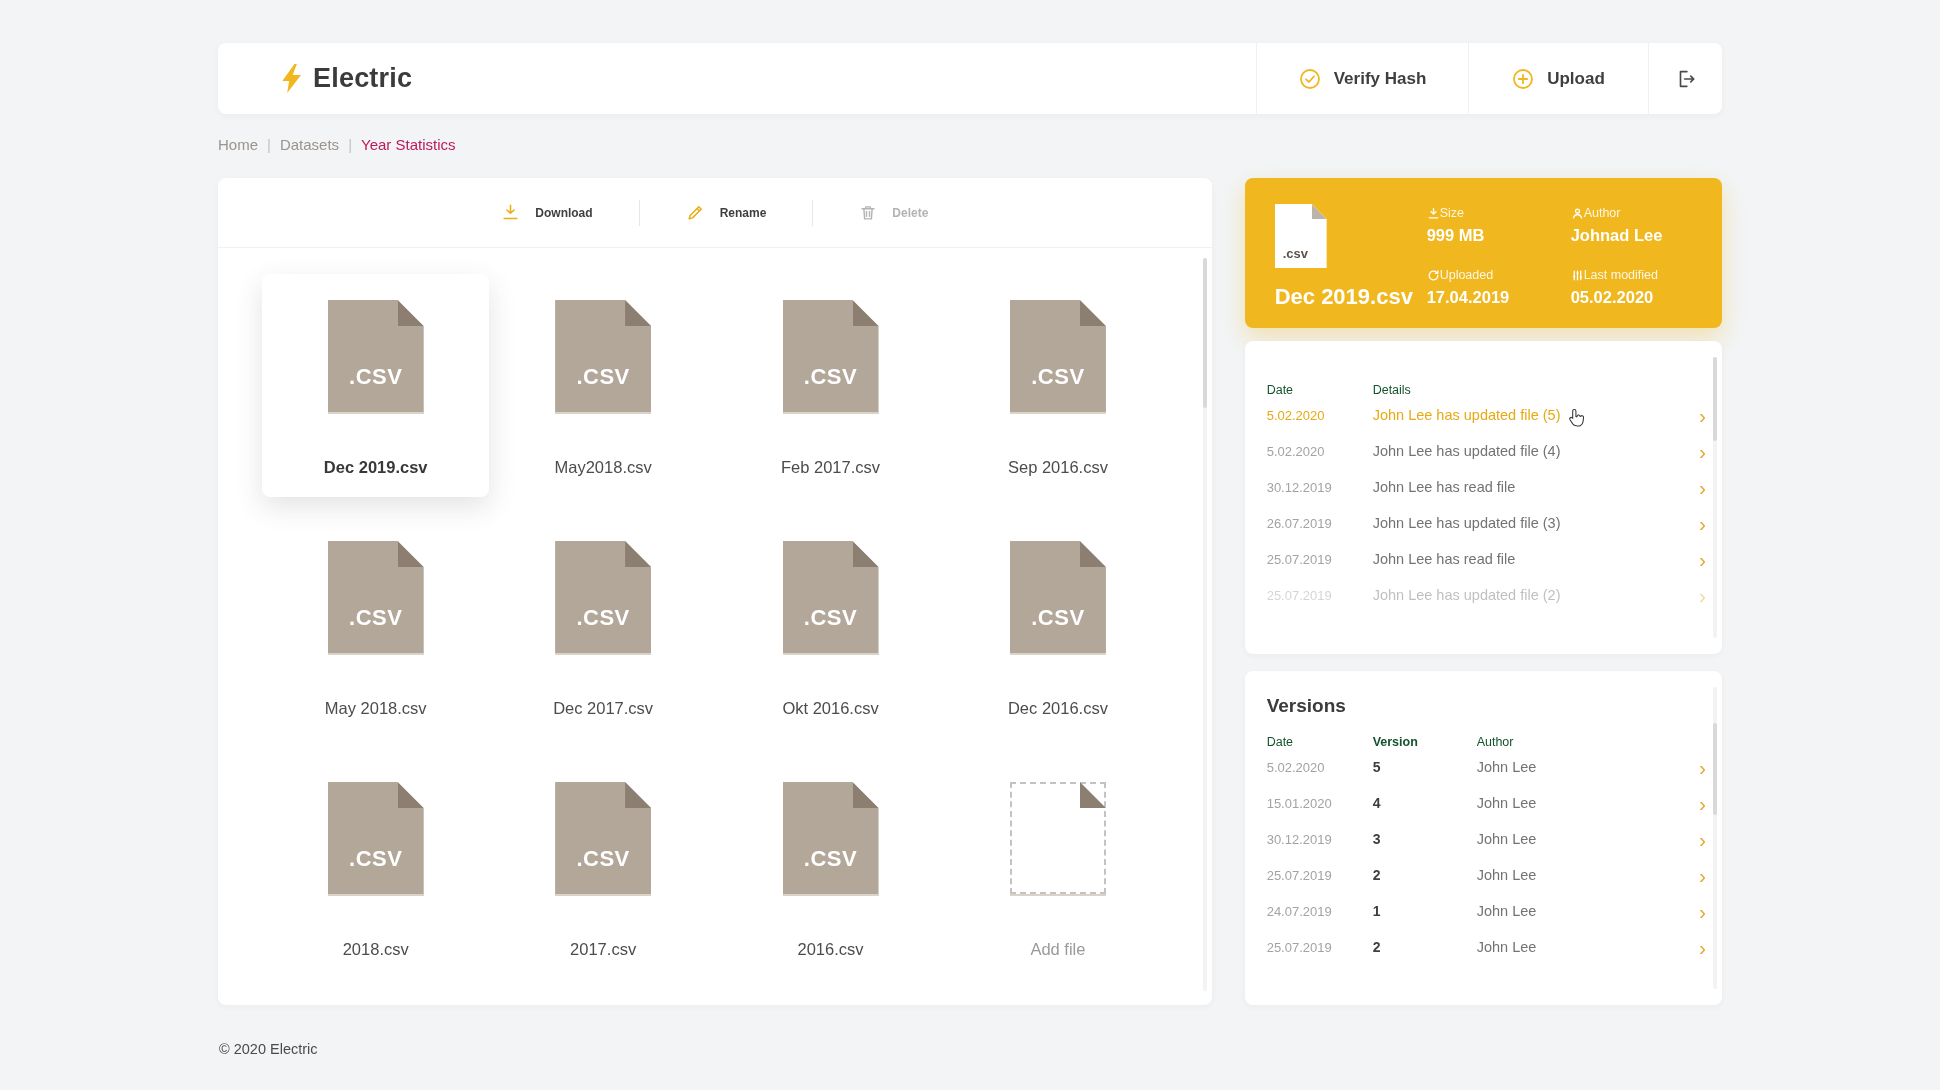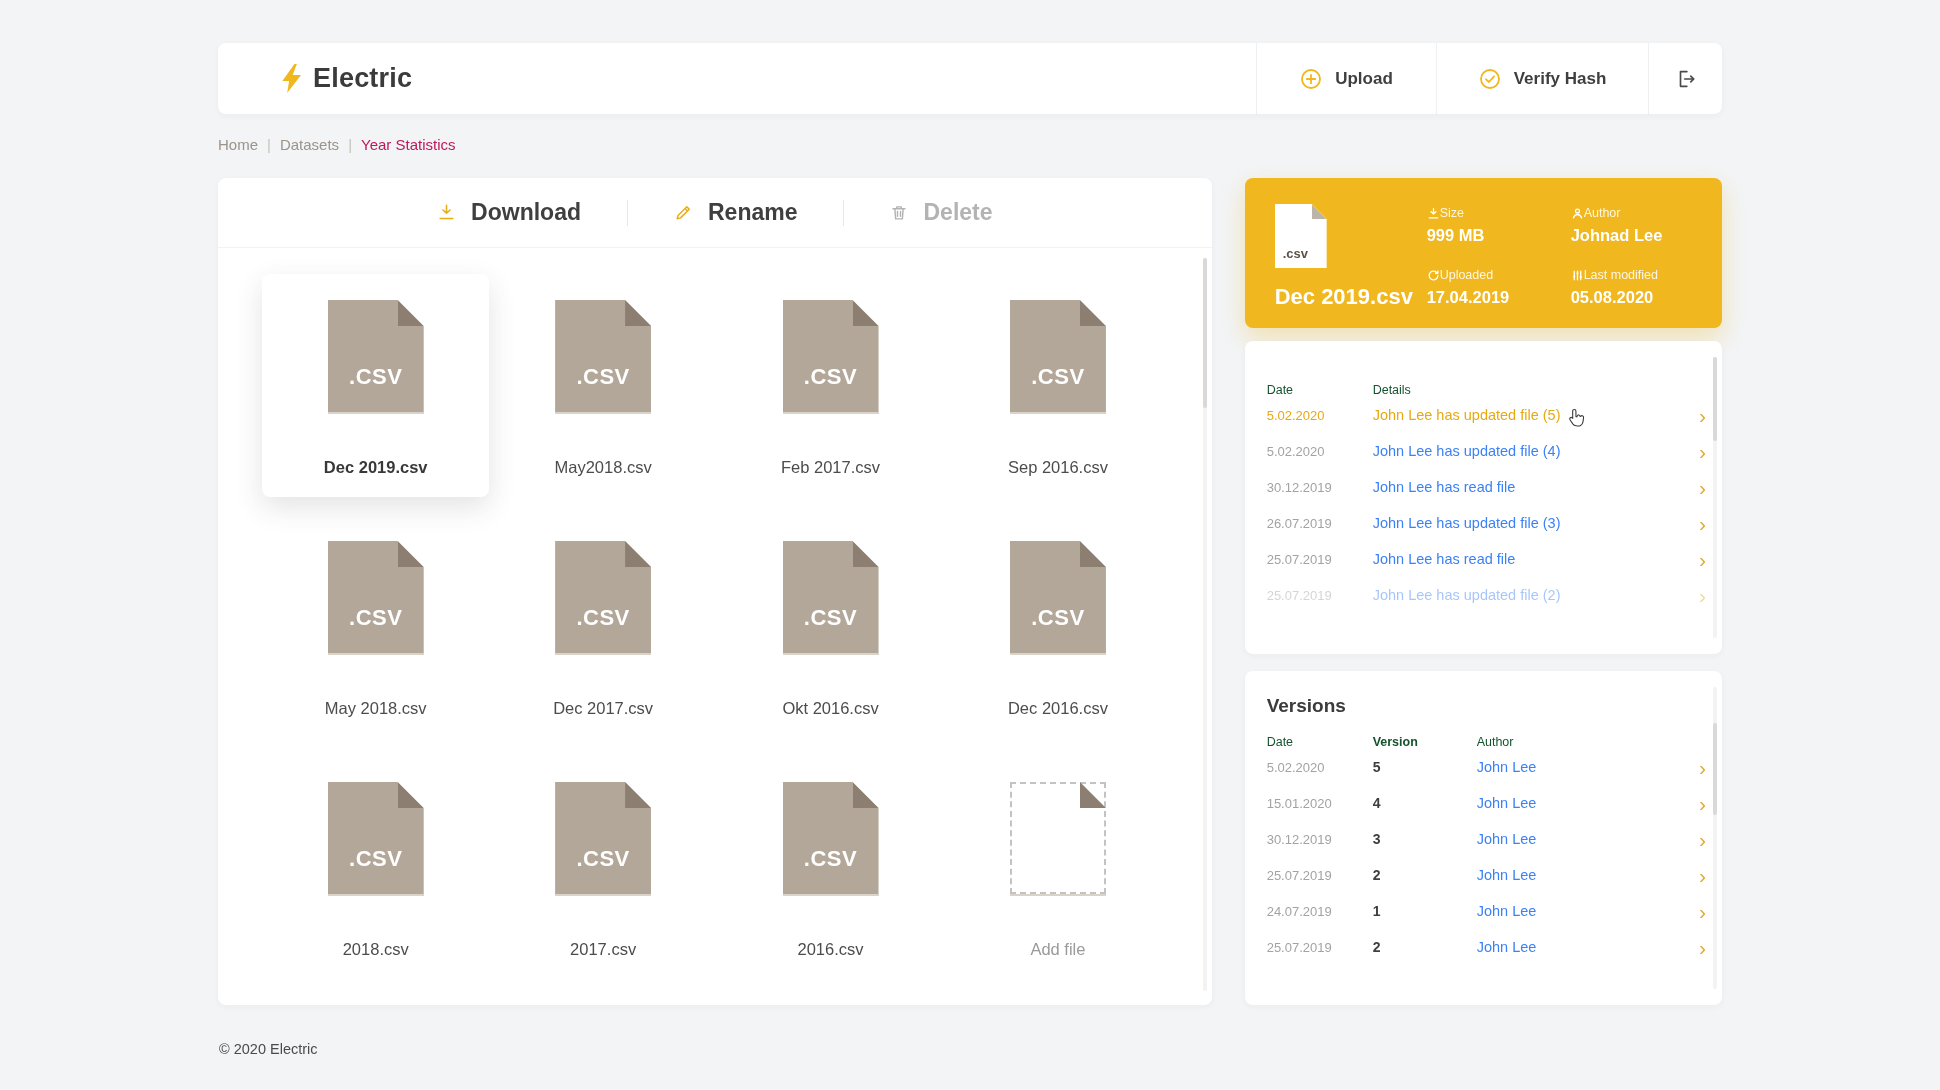--- a/index.html
+++ b/index.html
@@ -36,21 +36,21 @@
 
   
   .content { display:flex; gap:33px; margin-top:25px; align-items:flex-start; }
 
   
   .main-panel {
     width:995px; min-height:827px; background:#fff; border-radius:8px;
     box-shadow:0 2px 6px rgba(40,50,60,.04); position:relative;
   }
   .toolbar { height:70px; display:flex; align-items:center; justify-content:center; border-bottom:1px solid #f2f2f2; }
-  .tool-btn { display:flex; align-items:center; gap:15px; padding:0 46px; font-size:23px; font-weight:600; color:#3f3f3f; cursor:pointer; background:none; border:none; font-family:inherit; }
+  .tool-btn { display:flex; align-items:center; gap:15px; padding:0 46px; font-size:12px; font-weight:600; color:#3f3f3f; cursor:pointer; background:none; border:none; font-family:inherit; }
   .tool-btn.muted { color:#b3b3b3; }
   .v-div { width:1px; height:26px; background:#e7e7e7; }
 
   .grid { padding:26px 40px 26px 44px; display:grid; grid-template-columns:repeat(4,1fr); row-gap:18px; }
   .file-cell { display:flex; flex-direction:column; align-items:center; padding:26px 10px 20px; border-radius:8px; cursor:pointer; }
   .file-cell.selected { background:#fff; box-shadow:0 10px 28px rgba(60,60,60,.14); }
   .file-cell.selected .file-label { font-weight:700; color:#383838; }
   .icon-wrap { position:relative; }
   .icon-wrap::after { content:""; position:absolute; left:0; right:0; bottom:-2px; height:2px; background:#d9d3c9; }
   .file-icon {
@@ -103,21 +103,21 @@
 
   .panel-card { background:#fff; border-radius:8px; box-shadow:0 2px 6px rgba(40,50,60,.04); position:relative; }
   .history-card { margin-top:13px; height:313px; padding:24px 0 8px; }
   .versions-card { margin-top:17px; height:334px; padding:24px 0 8px; }
   .panel-title { font-size:19px; font-weight:700; color:#3b3b3b; padding-left:22px; }
   .thead { display:flex; font-size:12.5px; color:#14532d; padding:0 22px; margin-top:18px; }
   .trow { display:flex; align-items:center; height:36px; padding:0 16px 0 22px; cursor:pointer; }
   .col-date { width:106px; flex-shrink:0; }
   .col-ver { width:104px; flex-shrink:0;font-weight:bold; }
   .trow .col-date { font-size:13px; color:#a3a3a3; }
-  .trow .col-details, .trow .col-author { font-size:14.5px; color:#3b82f6; flex:1; display:flex; align-items:center; }
+  .trow .col-details, .trow .col-author { font-size:14.5px; color:#737373; flex:1; display:flex; align-items:center; }
   .trow .col-ver { font-size:14px; color:#3e3e3e; }
   .chev { margin-left:auto; font-size:21px; line-height:1; color:#ddab30; padding-left:8px; }
   .trow.highlighted .col-date, .trow.highlighted .col-details { color:#e7a912; }
   .trow.faded { opacity:.45; }
   .hand-cursor { margin-left:8px; position:relative; top:3px; }
 
   .hist-track { top:16px; bottom:16px; }
   .hist-thumb { right:5px; top:16px; height:84px; }
   .ver-track { top:16px; bottom:16px; }
   .ver-thumb { right:5px; top:52px; height:92px; }
@@ -134,37 +134,37 @@
 
   <header class="app-header">
     <div class="brand">
       <span>
         <svg width="20" height="29" viewBox="0 0 16 24">
             <path d="M10 0 L0 14 H5.6 L4 24 L15.5 9 H8.6 L12 0 Z" fill="#F0B71F"></path>
           </svg>
       </span>
       <span class="brand-name">Electric</span>
     </div>
+    <div class="hdr-section hdr-verify">
+      <span>
+        <svg width="22" height="22" viewBox="0 0 22 22" fill="none" stroke="#F0B71F" stroke-width="1.8">
+          <circle cx="11" cy="11" r="9"></circle>
+            <path d="M7 11.3 L10 14 L15 8.4" stroke-linecap="round" stroke-linejoin="round"></path>
+        </svg>
+      </span>
+      <span>Verify Hash</span>
+    </div>
     <div class="hdr-section hdr-upload">
       <span>
         <svg width="22" height="22" viewBox="0 0 22 22" fill="none" stroke="#F0B71F" stroke-width="1.8">
           <circle cx="11" cy="11" r="9"></circle>
             <path d="M11 6.8 V15.2 M6.8 11 H15.2" stroke-linecap="round"></path>
         </svg>
       </span>
       <span>Upload</span>
-    </div>
-    <div class="hdr-section hdr-verify">
-      <span>
-        <svg width="22" height="22" viewBox="0 0 22 22" fill="none" stroke="#F0B71F" stroke-width="1.8">
-          <circle cx="11" cy="11" r="9"></circle>
-            <path d="M7 11.3 L10 14 L15 8.4" stroke-linecap="round" stroke-linejoin="round"></path>
-        </svg>
-      </span>
-      <span>Verify Hash</span>
     </div>
     <div class="hdr-section hdr-logout">
       <span>
         <svg width="22" height="22" viewBox="0 0 24 24" fill="none" stroke="#4a4a4a" stroke-width="1.8" stroke-linecap="round" stroke-linejoin="round">
           <path d="M13 4 H6 V20 H13"></path>
             <path d="M10.5 12 H20.5 M20.5 12 L17.2 8.8 M20.5 12 L17.2 15.2"></path>
         </svg>
       </span>
     </div>
   </header>
@@ -373,21 +373,21 @@
               <span>
                 <svg width="13" height="13" viewBox="0 0 24 24" fill="none" stroke="#fff" stroke-width="2.4" stroke-linecap="round">
                     <path d="M6 4 V20 M12 4 V20 M18 4 V20"></path>
                     <circle cx="6" cy="14" r="2" fill="#fff" stroke="none"></circle>
                     <circle cx="12" cy="8" r="2" fill="#fff" stroke="none"></circle>
                     <circle cx="18" cy="15" r="2" fill="#fff" stroke="none"></circle>
                   </svg>
               </span>
               <span>Last modified</span>
             </div>
-            <div class="info-value">05.08.2020</div>
+            <div class="info-value">05.02.2020</div>
           </div>
         </div>
       </div>
 
       <div class="panel-card history-card">
         <div class="thead">
           <span class="col-date">Date</span>
           <span class="col-details">Details</span>
         </div>
         <div>

